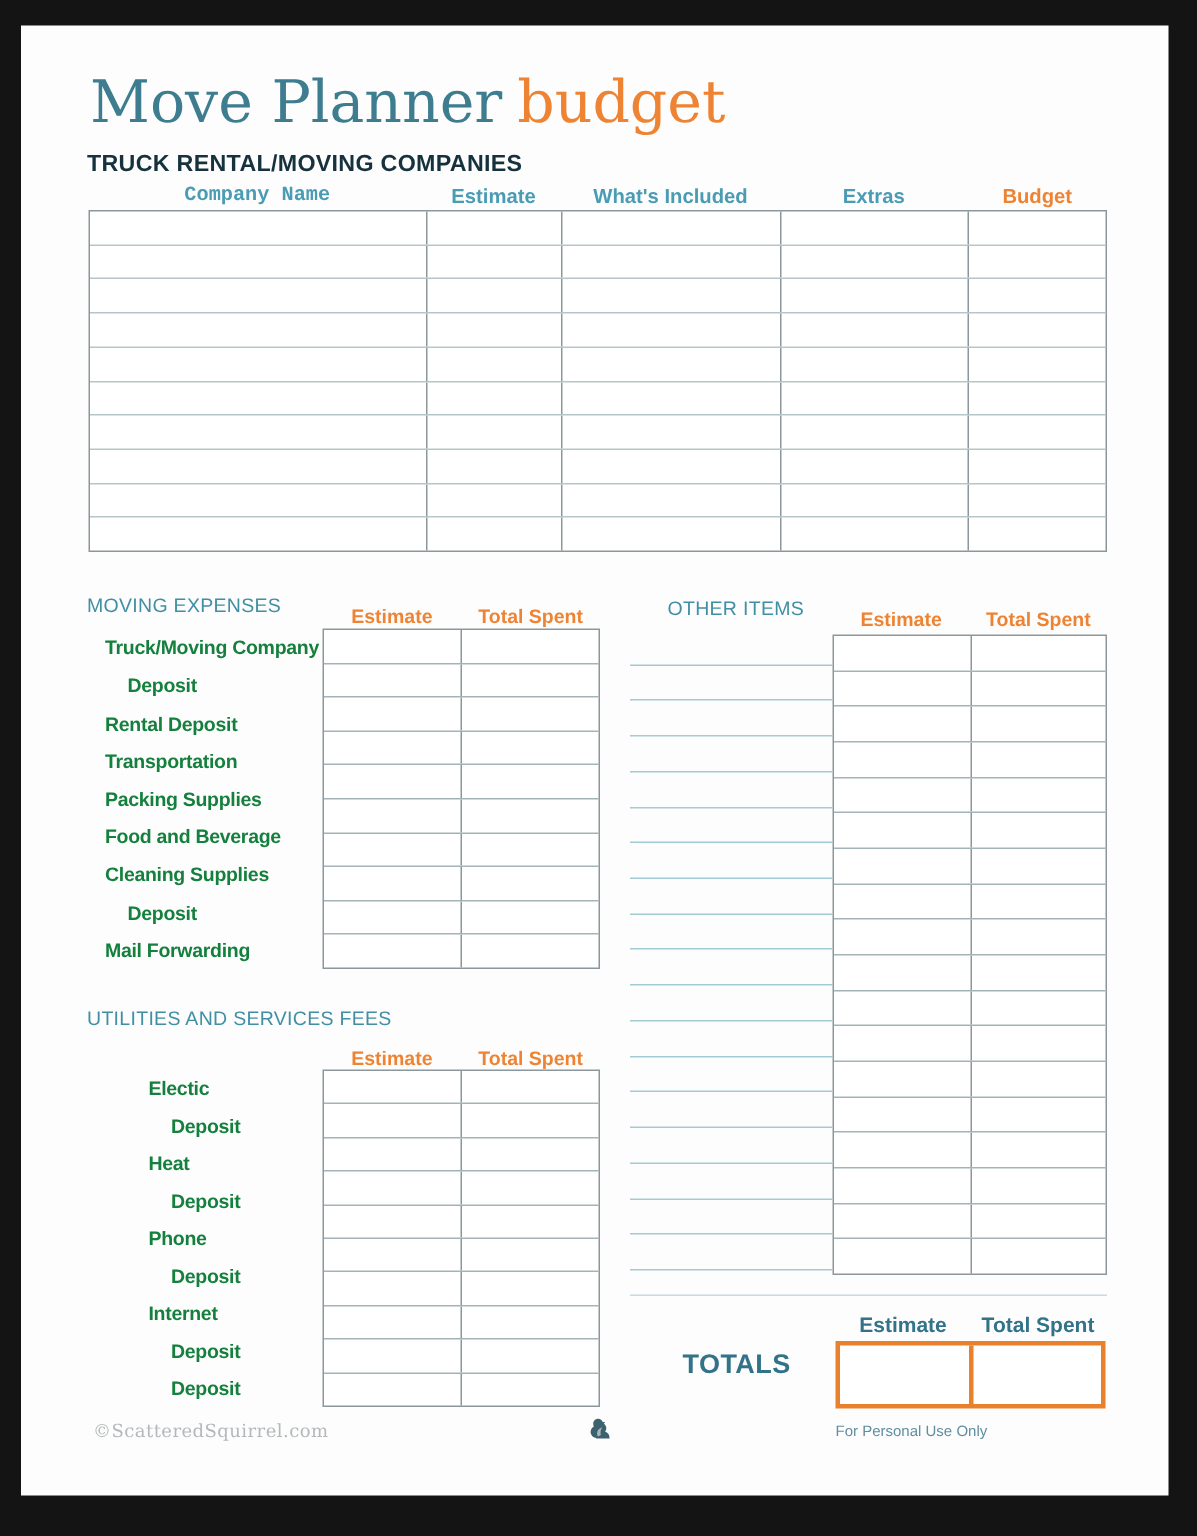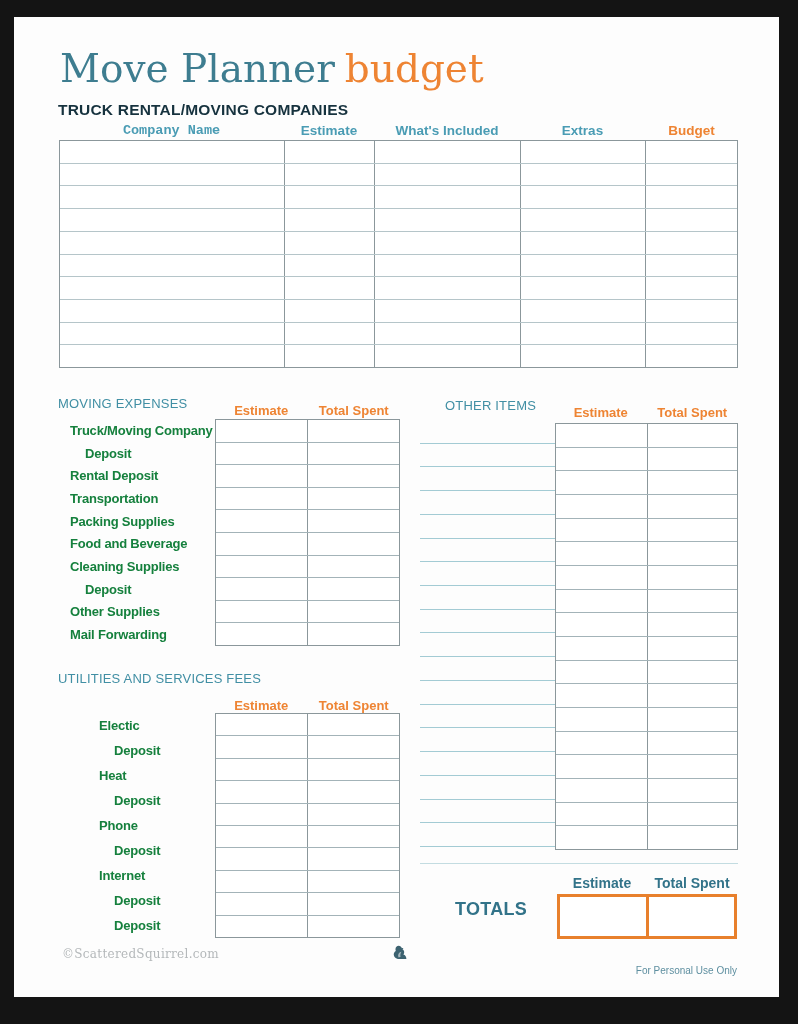--- a/index.html
+++ b/index.html
@@ -86,21 +86,21 @@
   }
   .totals-label { font-size:18px; font-weight:700; color:#327389; letter-spacing:.3px; }
   .totals-box { display:flex; border:3px solid #e8802c; background:#fff; }
   .totals-box .tcell { flex:1; }
   .totals-box .tcell:first-child { border-right:3px solid #e8802c; }
 
   
   .copyright {
     font-family:"DejaVu Serif", serif; font-size:12px; color:#b4b8ba; letter-spacing:.3px;
   }
-  .usage-note { font-size:10px; color:#5e8fa0; text-align:right; white-space:nowrap;margin-top:16px; }
+  .usage-note { font-size:10px; color:#5e8fa0; text-align:left; white-space:nowrap; }
 </style>
 </head>
 <body>
 
 <div class="frame">
   <div class="page">
 
     <h1 class="abs page-title"><span class="title-main">Move Planner</span><span class="title-accent">budget</span></h1>
 
     <h2 class="abs truck-title">TRUCK RENTAL/MOVING COMPANIES</h2>
@@ -195,21 +195,20 @@
 
     <div class="abs label-col me-labels" style="left:44px; top:402px; width:158px; height:227px;">
       <div class="row-label">Truck/Moving Company</div>
       <div class="row-label indent">Deposit</div>
       <div class="row-label">Rental Deposit</div>
       <div class="row-label">Transportation</div>
       <div class="row-label">Packing Supplies</div>
       <div class="row-label">Food and Beverage</div>
       <div class="row-label">Cleaning Supplies</div>
       <div class="row-label indent">Deposit</div>
-      <div class="row-label">Other Supplies</div>
       <div class="row-label">Mail Forwarding</div>
     </div>
 
     <div class="abs mini-grid" style="left:201px; top:402px; width:185px; height:227px;">
       <div class="mini-row">
         <div class="c1"></div>
         <div class="c2"></div>
       </div>
     <div class="mini-row">
         <div class="c1"></div>

